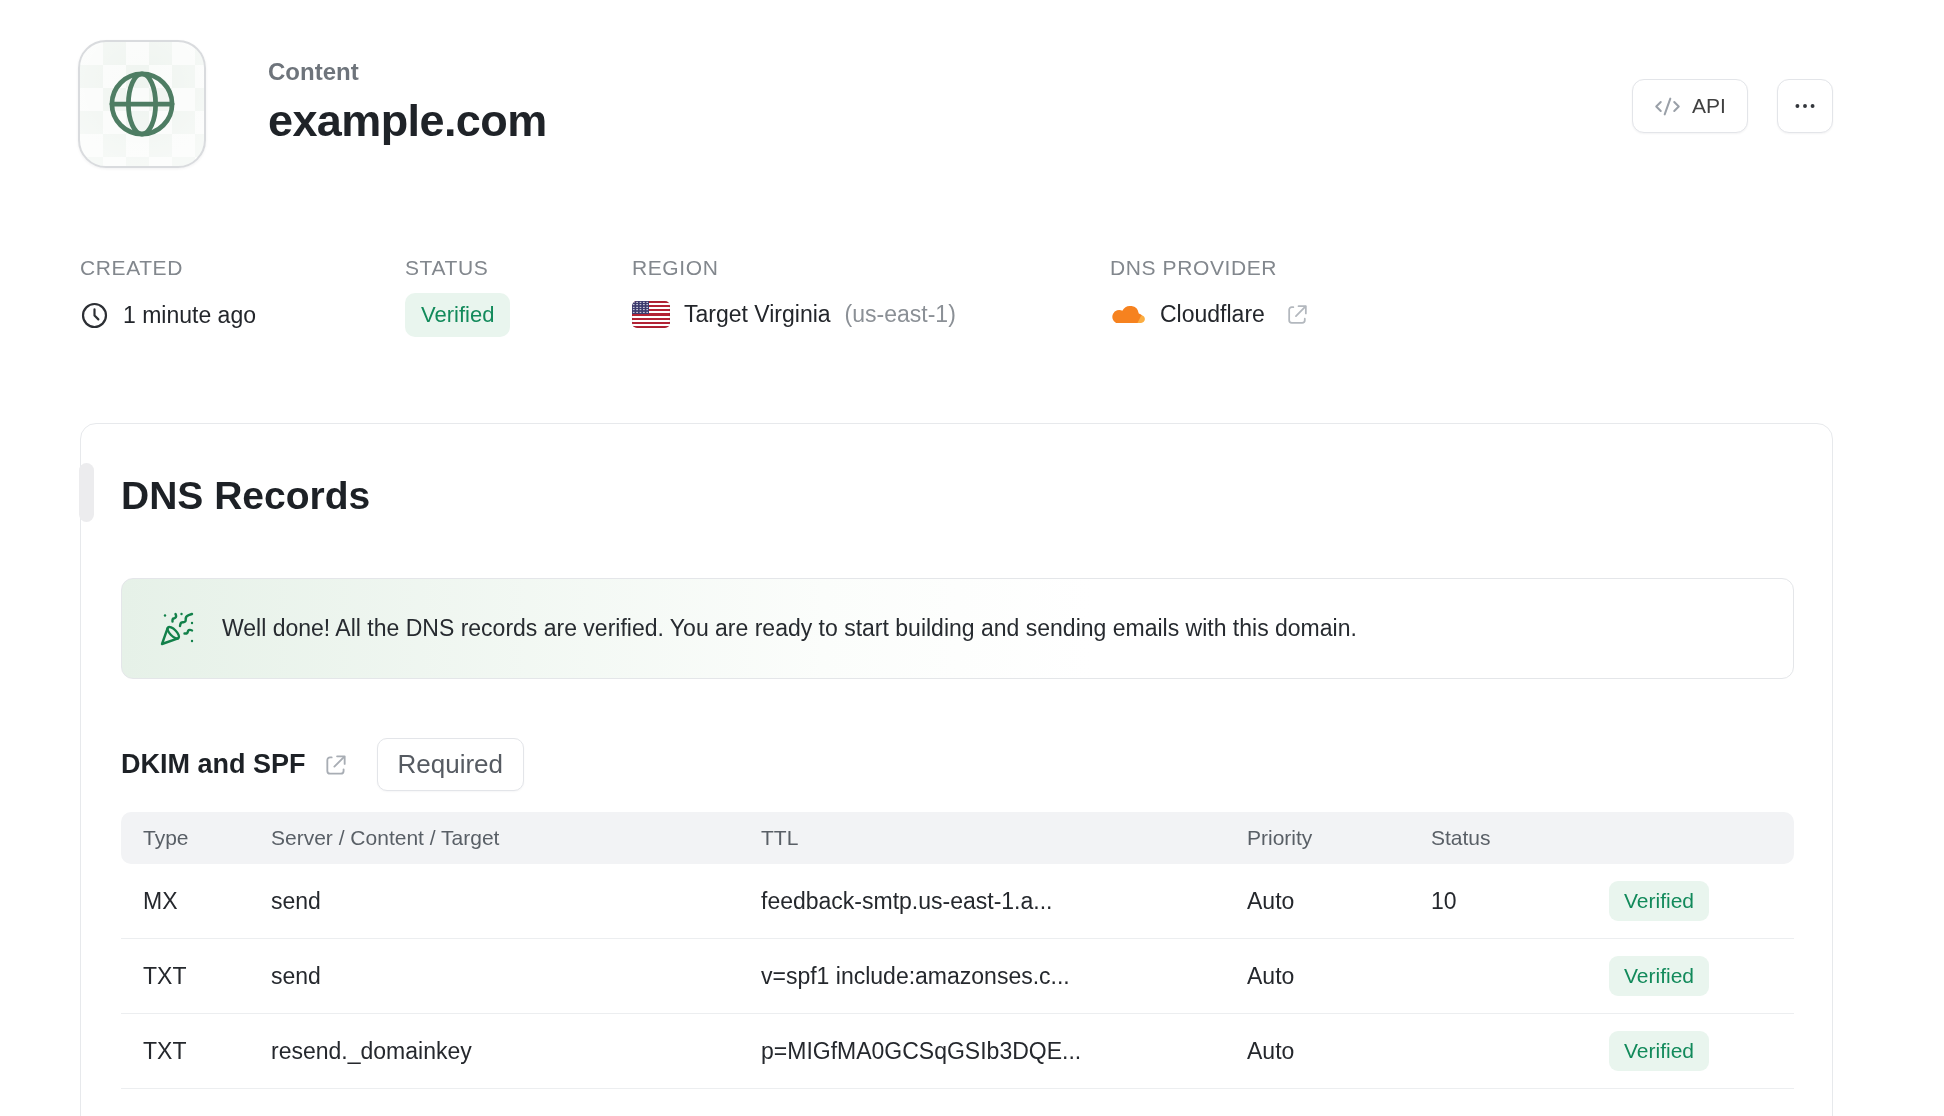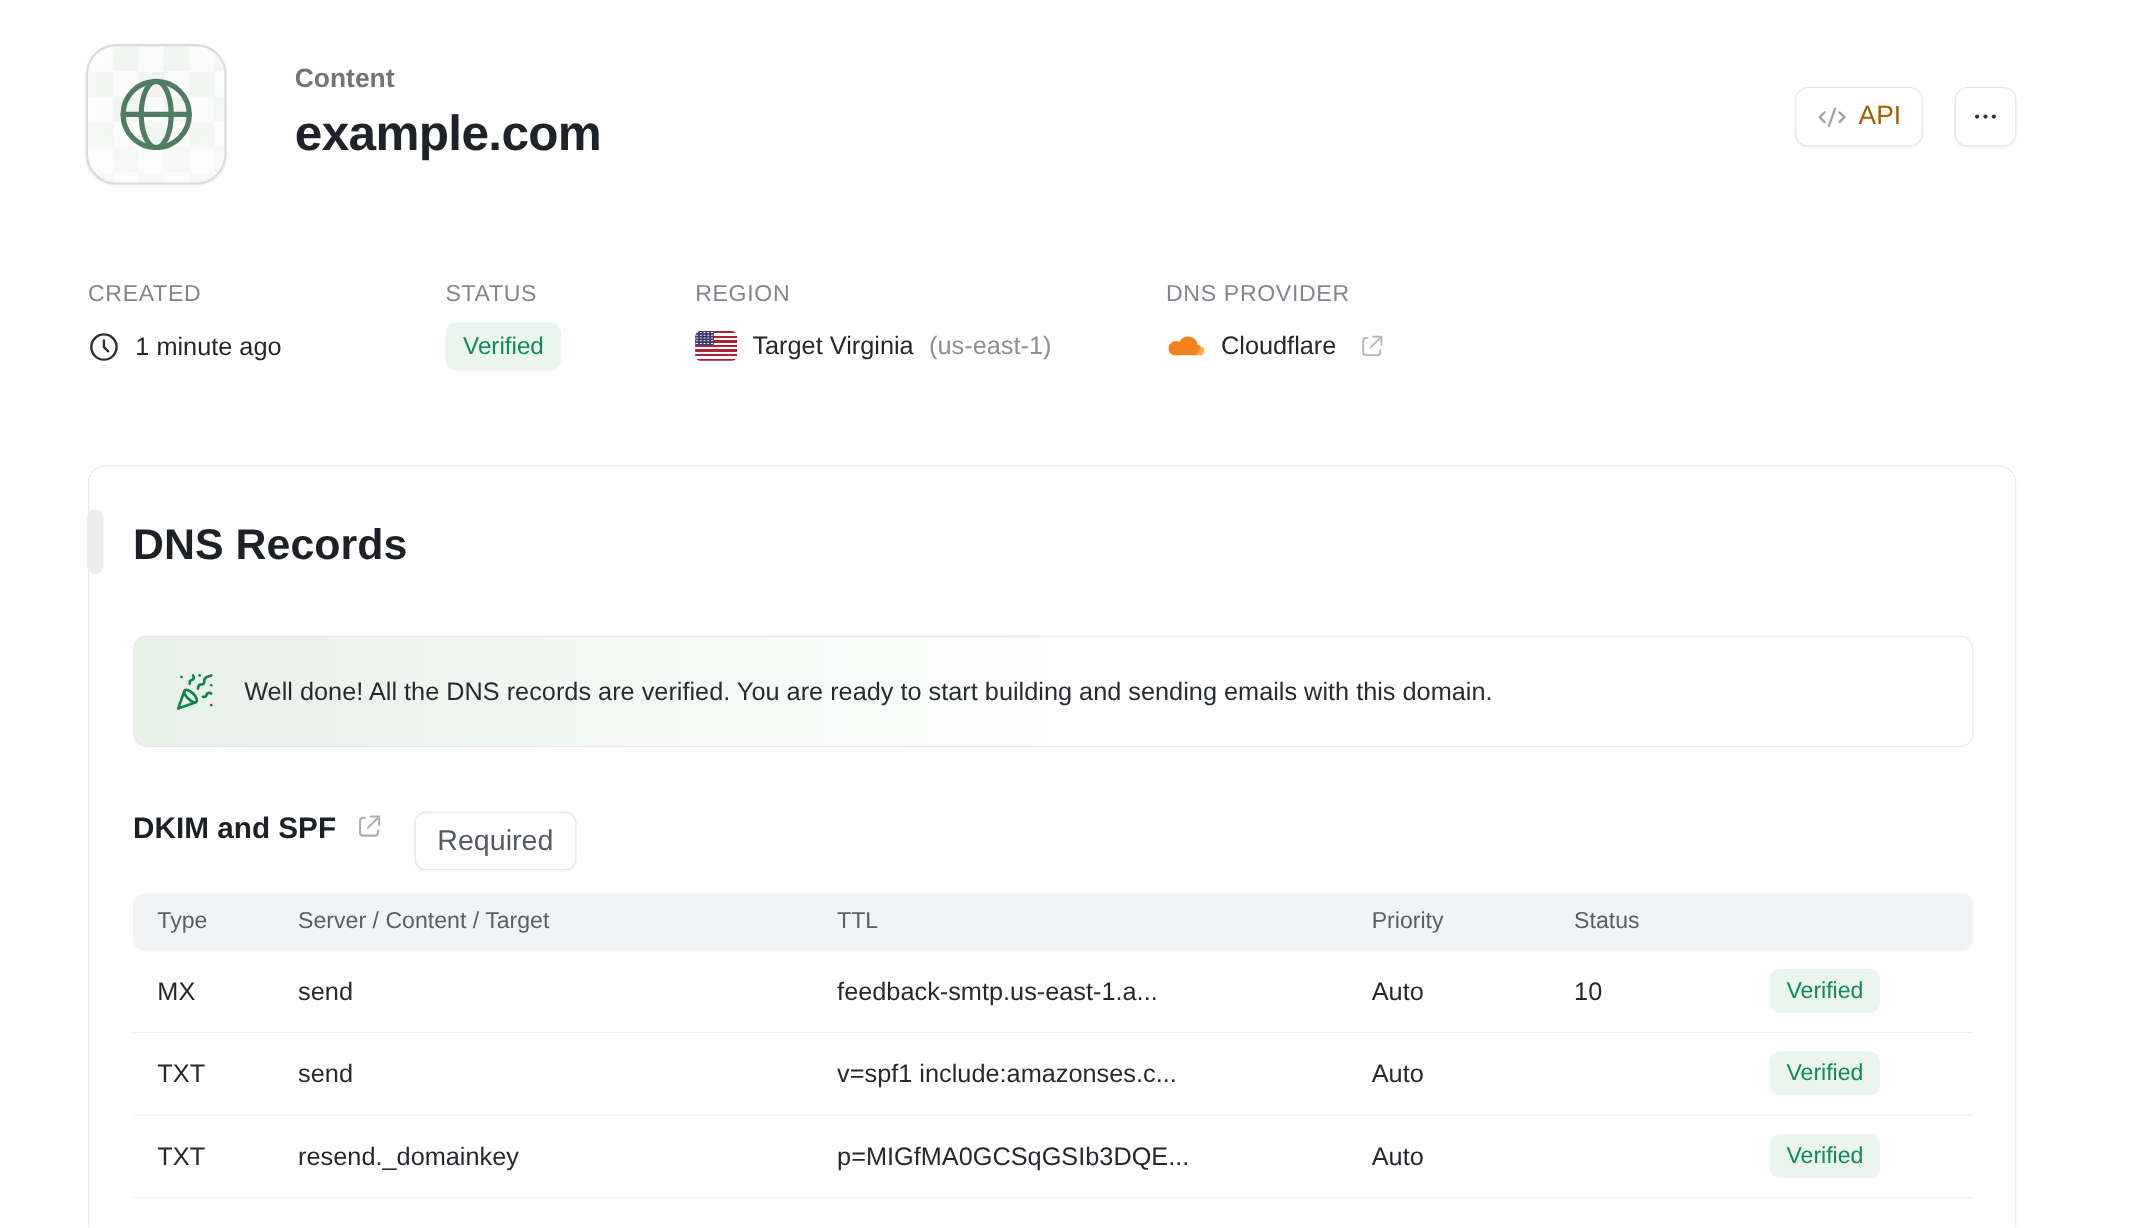--- a/index.html
+++ b/index.html
@@ -20,21 +20,21 @@
   .heading-block { position:absolute; left:268px; top:58px; }
   .domain-label { font-size:24px; font-weight:700; color:#6e747b; }
   .domain-title { margin-top:9px; font-size:45px; font-weight:700; color:#1f2328; letter-spacing:-0.6px; }
 
   .btn {
     position:absolute; top:79px; height:54px; background:#fff;
     border:1.5px solid #e3e5e9; border-radius:12px;
     display:flex; align-items:center; justify-content:center; gap:11px;
     box-shadow:0 1px 2px rgba(16,24,40,.05); cursor:pointer;
   }
-  .api-btn { left:1632px; width:116px; font-size:24px; color:#a16207; }
+  .api-btn { left:1632px; width:116px; font-size:21px; color:#404040; }
   .more-btn { left:1777px; width:56px; }
 
   
   .meta-col { position:absolute; top:256px; }
   .meta-label { font-size:21px; color:#82878d; letter-spacing:.6px; }
   .meta-value { margin-top:21px; display:flex; align-items:center; gap:14px; font-size:23px; color:#23262b; }
   .pill-verified {
     display:inline-block; margin-top:13px; padding:9px 16px;
     background:#e9f5ee; color:#128a5b; border-radius:10px; font-size:22px;
   }
@@ -56,21 +56,21 @@
 
   .banner {
     position:absolute; left:40px; top:154px; width:1673px; height:101px;
     border:1px solid #e4e6e9; border-radius:12px;
     background:linear-gradient(to right, #e6f1e8 0%, #fbfdfb 42%, #ffffff 58%);
     display:flex; align-items:center;
   }
   .banner-icon { margin-left:37px; display:flex; }
   .banner-text { margin-left:27px; font-size:23px; color:#272b30;text-align:center; }
 
-  .section-head { position:absolute; left:40px; top:314px; display:flex; }
+  .section-head { position:absolute; left:40px; top:314px; display:flex; align-items:center; }
   .section-title { font-size:27px; font-weight:700; color:#1d2126; }
   .section-link-icon { margin-left:17px; display:flex; }
   .required-badge {
     margin-left:28px; padding:10px 20px; border:1.5px solid #e3e5e9; border-radius:10px;
     font-size:26px; color:#565b62; background:#fff; box-shadow:0 1px 2px rgba(16,24,40,.04);
   }
 
   
   .dns-table { position:absolute; left:40px; top:388px; width:1673px; }
   .thead, .trow {
@@ -146,21 +146,21 @@
   <div class="meta-label">REGION</div>
   <div class="meta-value">
     <span class="flag">
         <span class="canton"></span>
       </span>
     <span>Target Virginia</span>
     <span class="region-code">(us-east-1)</span>
   </div>
 </div>
 
-<div class="meta-col" style="left:1060px">
+<div class="meta-col" style="left:1110px">
   <div class="meta-label">DNS PROVIDER</div>
   <div class="meta-value">
     <span style="display:flex">
       <svg width="36" height="27" viewBox="0 0 32 24">
         <path d="M25.6 11A7.8 7.8 0 0 0 11 8.6 5.9 5.9 0 0 0 5.4 19.5h18.9a4.3 4.3 0 0 0 1.3-8.5z" fill="#f6821f"></path>
         <path d="M27.9 12.6a3.6 3.6 0 0 1 3.1 3.5c0 1.9-1.5 3.4-3.4 3.4h-3.2z" fill="#fbad41"></path>
       </svg>
     </span>
     <span>Cloudflare</span>
     <span style="display:flex; margin-left:6px">

